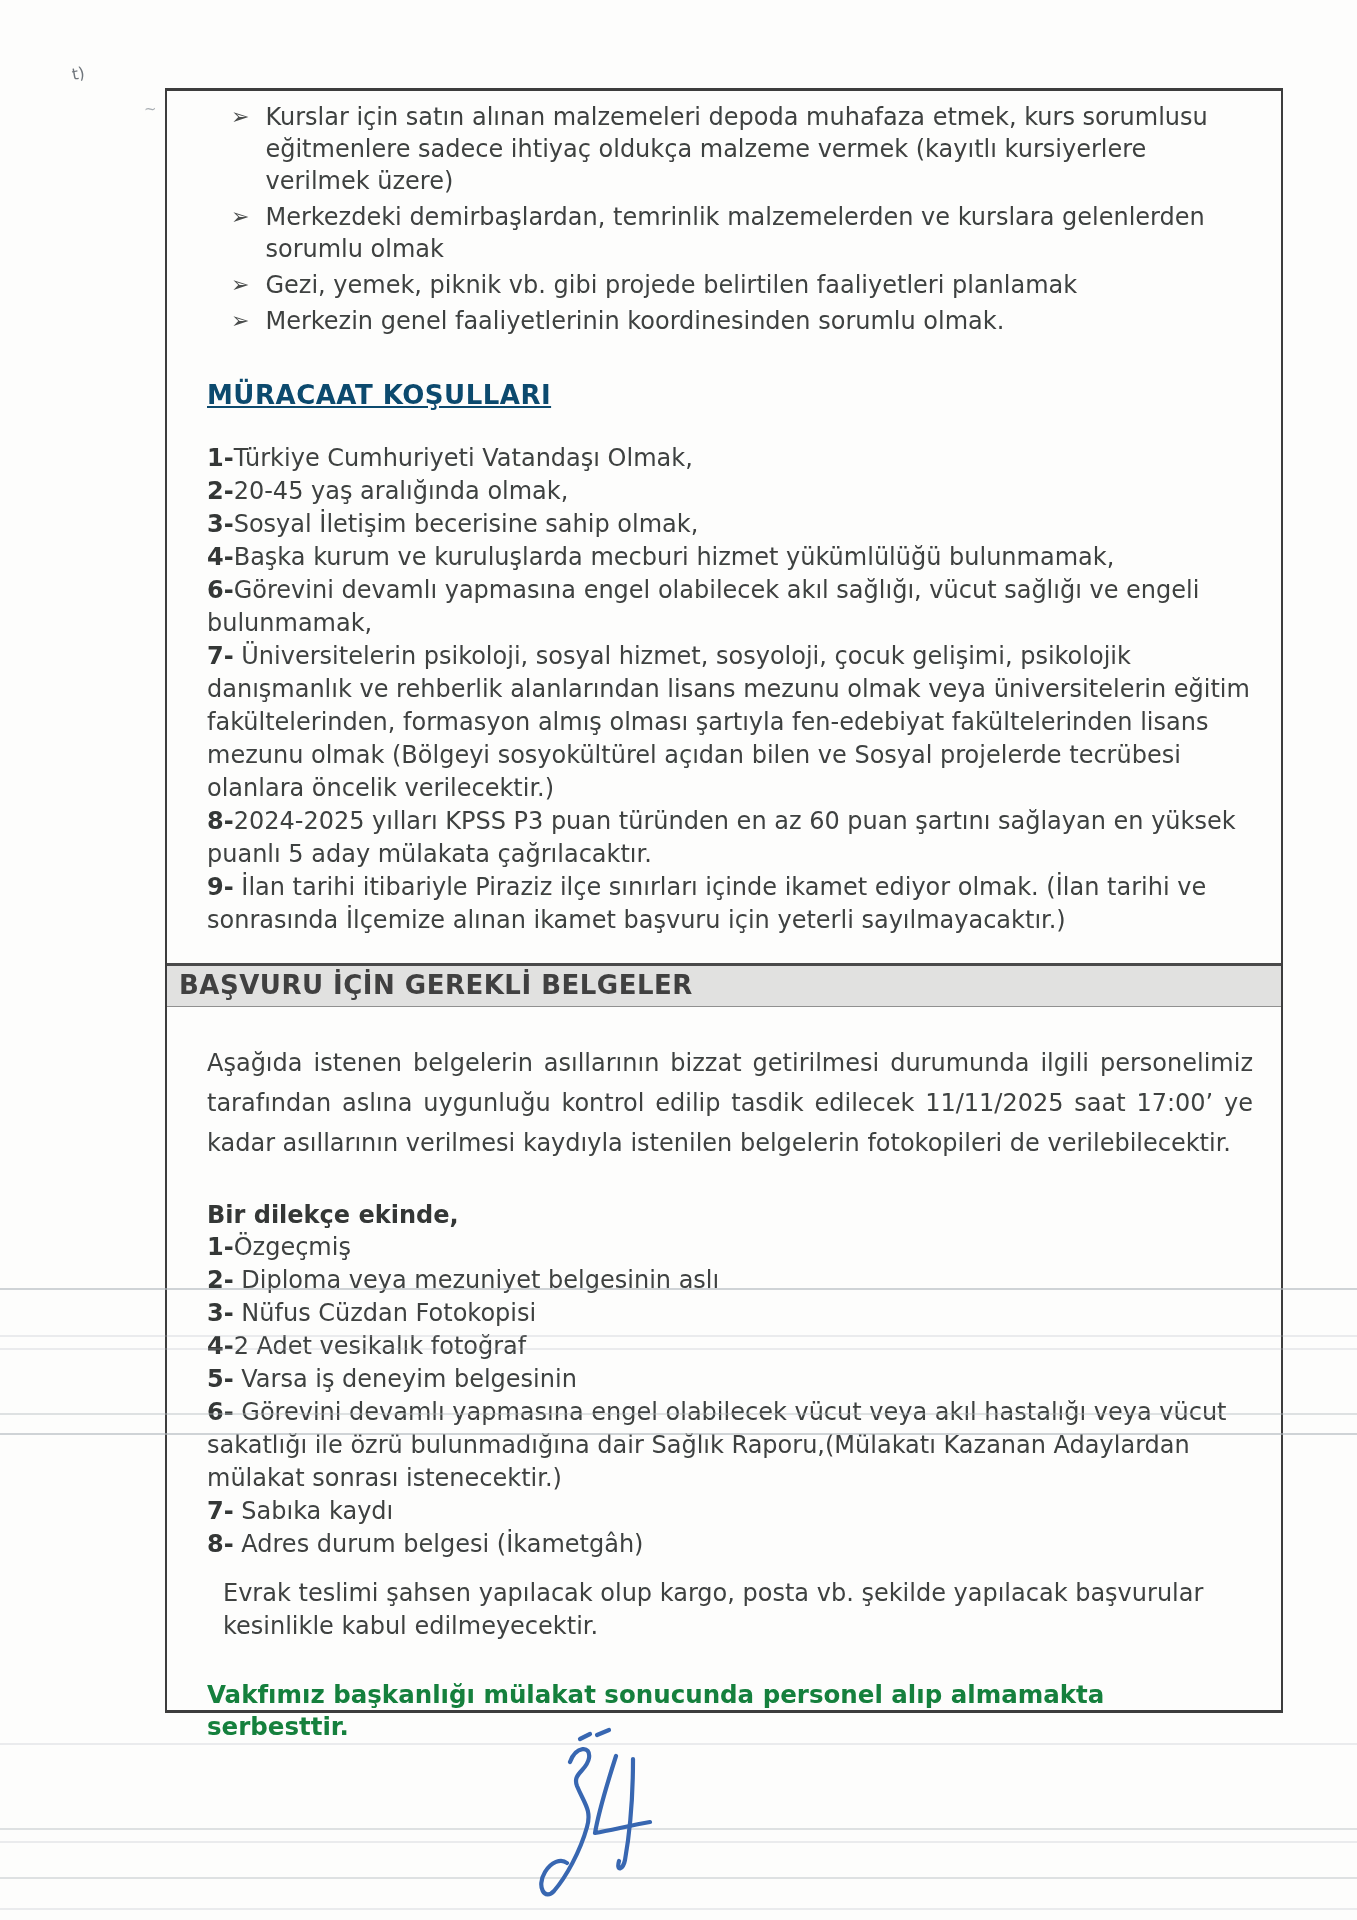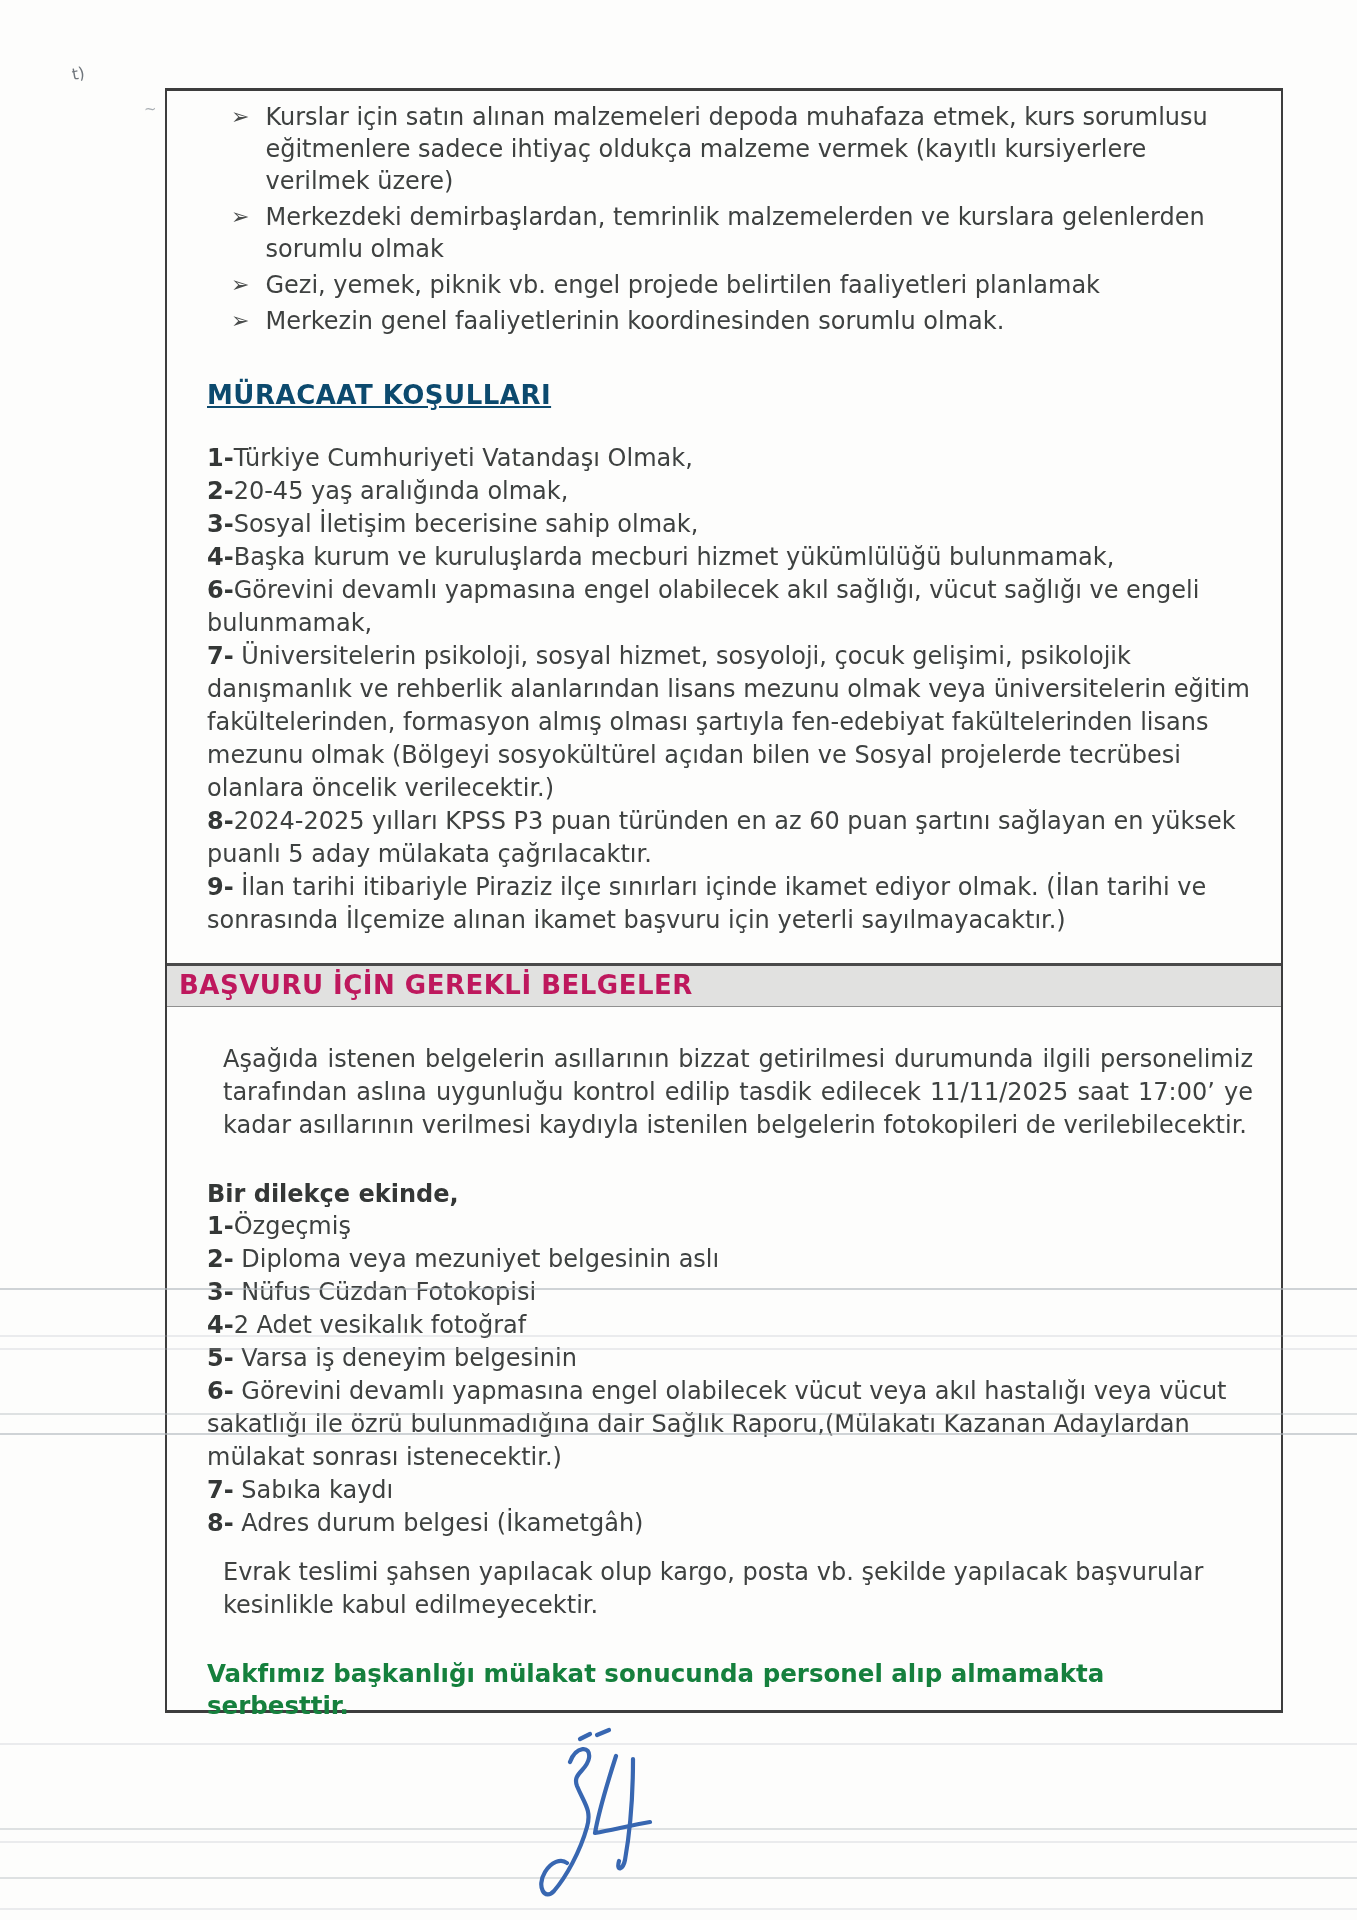--- a/index.html
+++ b/index.html
@@ -35,24 +35,24 @@
   }
   .num-list { margin:30px 0 0 0; }
   .num-list p { margin:0; line-height:33px; }
   .num { font-weight:bold; color:#343736; }
   .bar {
     margin:26px -28px 0 -40px;
     background:#e1e1e0;
     border-top:3px solid #4a4a4a;
     border-bottom:1px solid #909090;
     padding:3px 0 5px 12px;
-    font-weight:bold; font-size:26px; color:#be185d;
+    font-weight:bold; font-size:26px; color:#404040;
     letter-spacing:0.5px;
   }
-  .intro { margin:36px 0 0 16px; text-align:justify; line-height:33px; }
+  .intro { margin:36px 0 0 0; text-align:justify; line-height:40px; }
   .list-heading { margin:36px 0 0 0; font-weight:bold; color:#343736; }
   .doc-list { margin:0; }
   .doc-list p { margin:0; line-height:33px; }
   .delivery { margin:16px; line-height:33px; }
   .closing { margin:36px 0 16px 0; font-weight:bold; font-size:24.5px; color:#15803d; }
   .scanline {
     position:absolute; left:0; width:1357px; height:2px;
     background:#b3b9bf; opacity:0.42; z-index:4; pointer-events:none;
   }
   .scanline.strong { opacity:0.62; }
@@ -80,21 +80,21 @@
     <li>
       <span class="bullet">➢</span>
       <span>Kurslar için satın alınan malzemeleri depoda muhafaza etmek, kurs sorumlusu eğitmenlere sadece ihtiyaç oldukça malzeme vermek (kayıtlı kursiyerlere verilmek üzere)</span>
     </li>
     <li>
       <span class="bullet">➢</span>
       <span>Merkezdeki demirbaşlardan, temrinlik malzemelerden ve kurslara gelenlerden sorumlu olmak</span>
     </li>
     <li>
       <span class="bullet">➢</span>
-      <span>Gezi, yemek, piknik vb. engel projede belirtilen faaliyetleri planlamak</span>
+      <span>Gezi, yemek, piknik vb. gibi projede belirtilen faaliyetleri planlamak</span>
     </li>
     <li>
       <span class="bullet">➢</span>
       <span>Merkezin genel faaliyetlerinin koordinesinden sorumlu olmak.</span>
     </li>
   </ul>
 
   <h2 class="section-title">MÜRACAAT KOŞULLARI</h2>
 
   <div class="num-list">

